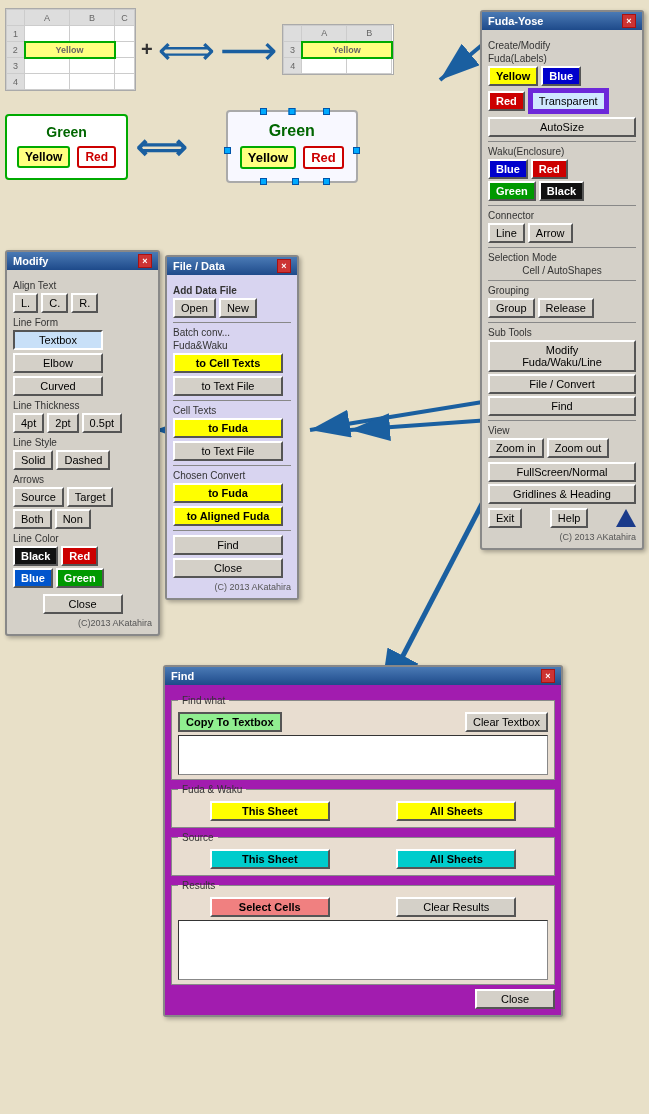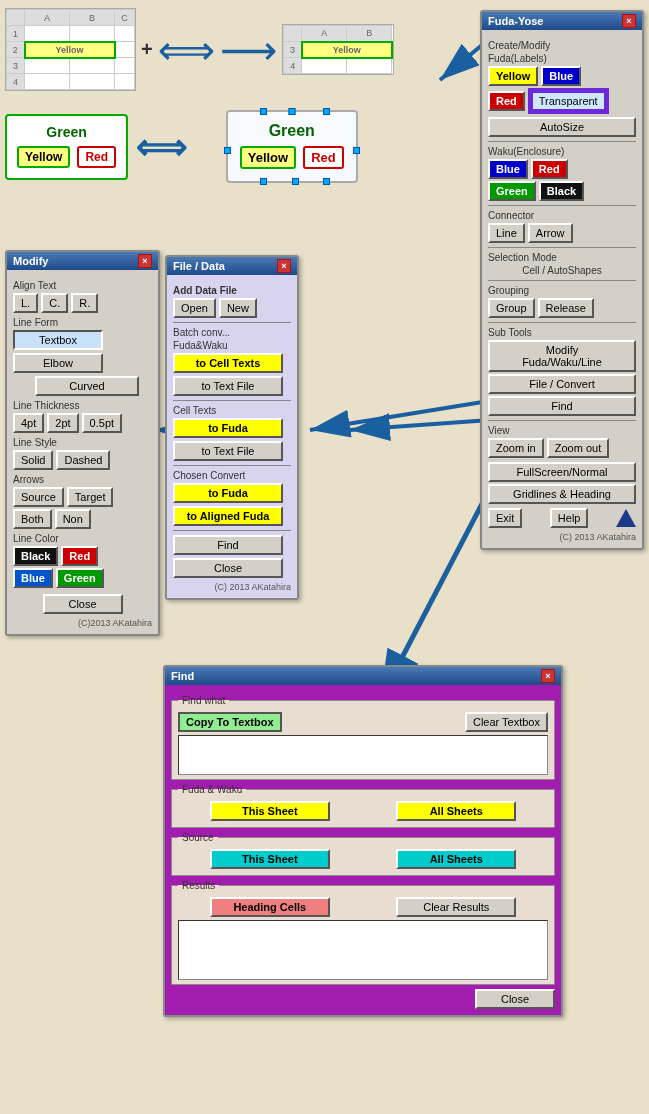--- a/index.html
+++ b/index.html
@@ -430,21 +430,21 @@
     <div class="section-label">Align Text</div>
     <div class="row">
       <button class="btn">L.</button>
       <button class="btn">C.</button>
       <button class="btn">R.</button>
     </div>
     <div class="section-label">Line Form</div>
     <div class="col">
       <button class="btn btn-selected" style="width:90px;">Textbox</button>
       <button class="btn" style="width:90px;">Elbow</button>
-      <button class="btn" style="width:104px;margin-left:22px;">Curved</button>
+      <button class="btn" style="width:90px;">Curved</button>
     </div>
     <div class="section-label">Line Thickness</div>
     <div class="row">
       <button class="btn">4pt</button>
       <button class="btn">2pt</button>
       <button class="btn">0.5pt</button>
     </div>
     <div class="section-label">Line Style</div>
     <div class="row">
       <button class="btn">Solid</button>
@@ -536,21 +536,21 @@
     <fieldset>
       <legend>Source</legend>
       <div class="row" style="justify-content:space-around;">
         <button class="btn btn-cyan" style="width:120px;">This Sheet</button>
         <button class="btn btn-cyan" style="width:120px;">All Sheets</button>
       </div>
     </fieldset>
     <fieldset>
       <legend>Results</legend>
       <div class="row" style="justify-content:space-around;">
-        <button class="btn btn-salmon" style="width:120px;">Heading Cells</button>
+        <button class="btn btn-salmon" style="width:120px;">Select Cells</button>
         <button class="btn" style="width:120px;">Clear Results</button>
       </div>
       <div class="find-results"></div>
     </fieldset>
     <div style="text-align:right; margin-top:4px;">
       <button class="btn" style="width:80px;">Close</button>
     </div>
   </div>
 </div>
 

